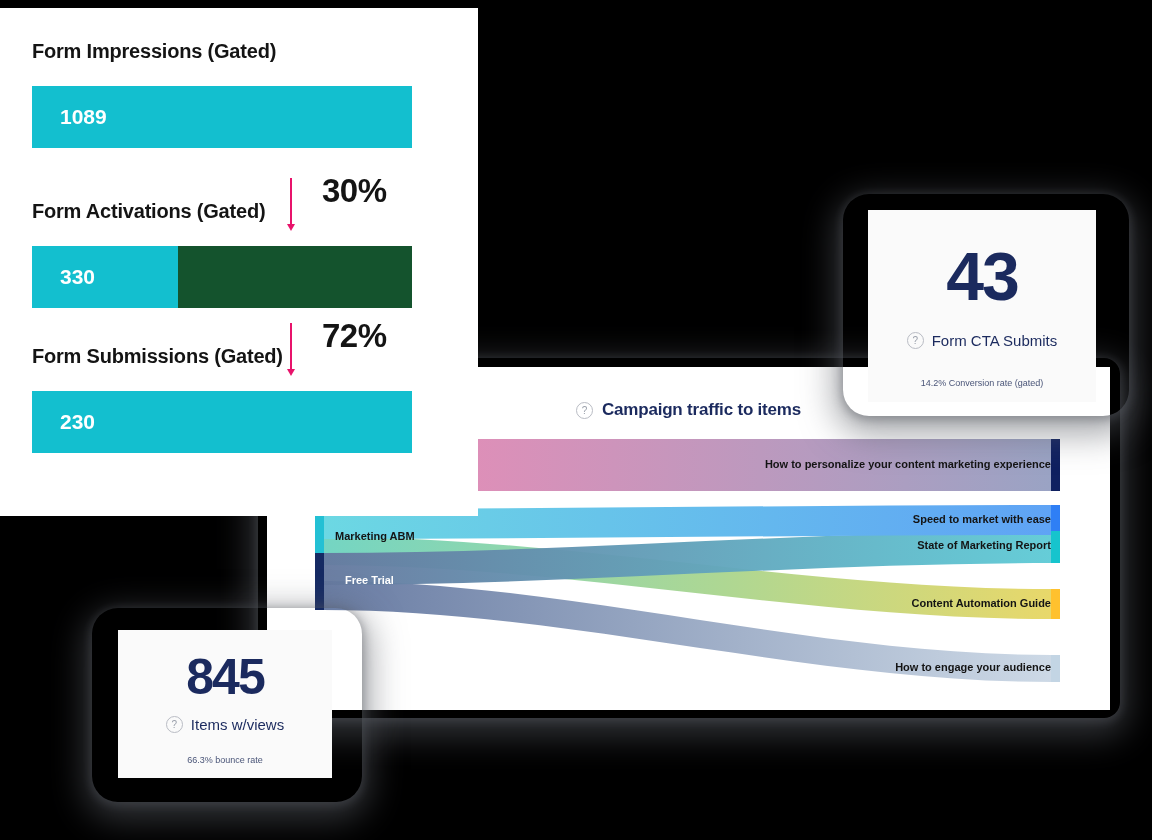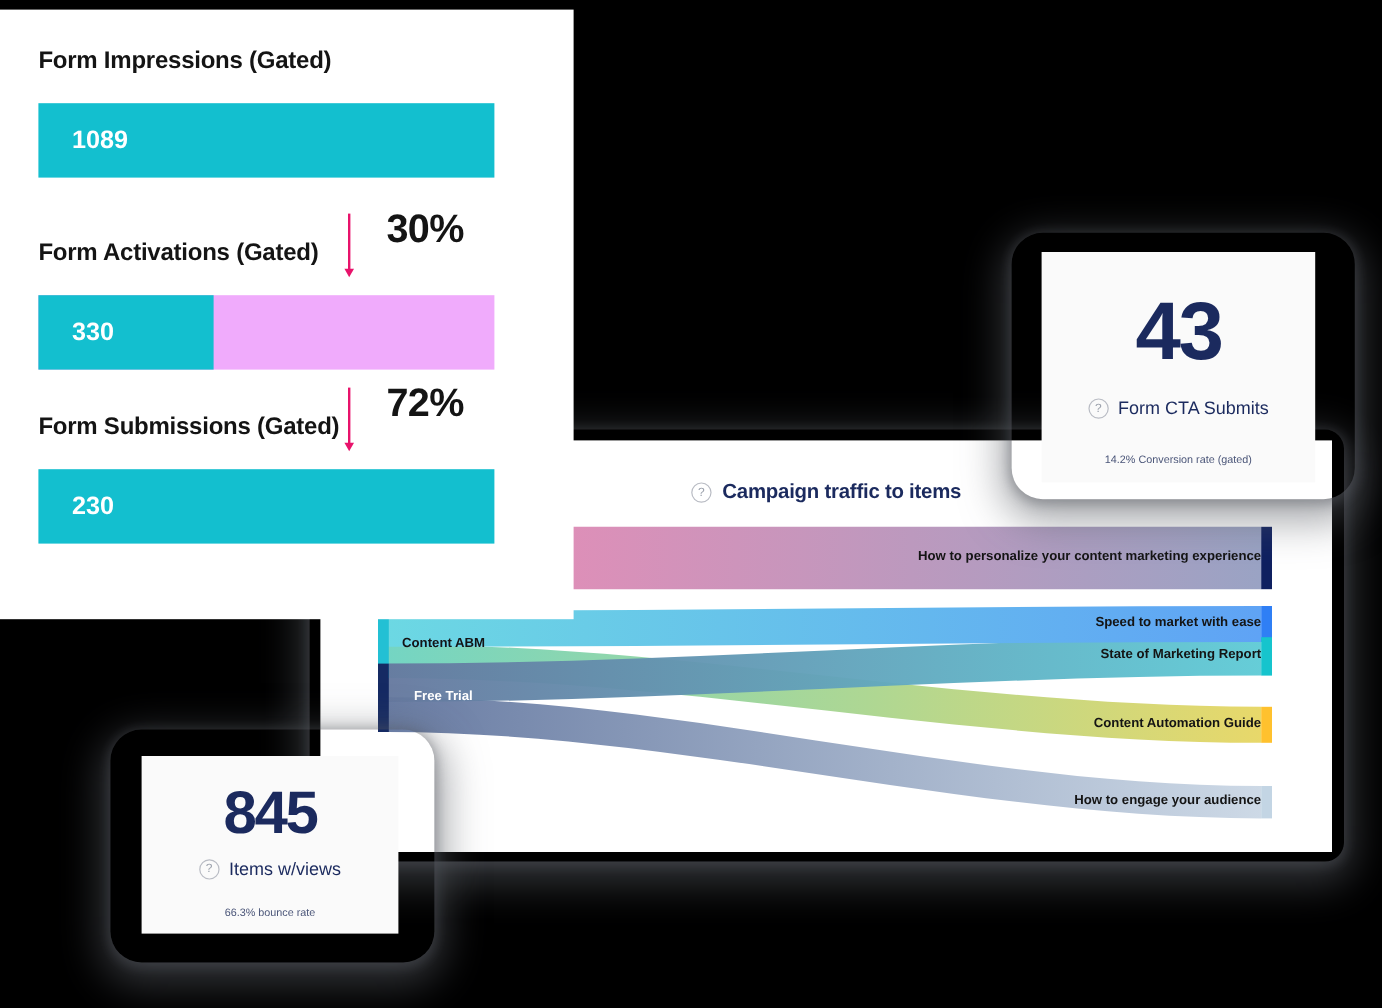--- a/index.html
+++ b/index.html
@@ -19,21 +19,21 @@
     overflow:hidden;
     z-index:10;
   }
   .funnel-label{
     position:absolute;left:32px;
     font-size:20px;font-weight:700;color:#141414;
     letter-spacing:-0.2px;white-space:nowrap;
   }
   .funnel-track{
     position:absolute;left:32px;width:380px;height:62px;
-    background:#f0abfc;
+    background:#14532d;
   }
   .funnel-track.plain{background:transparent;}
   .funnel-fill{
     position:absolute;left:0;top:0;height:100%;
     background:#13bfcf;
   }
   .funnel-value{
     position:absolute;left:28px;top:50%;transform:translateY(-50%);
     color:#ffffff;font-size:21px;font-weight:700;
   }
@@ -171,21 +171,21 @@
       <g>
         <rect x="784" y="72" width="9" height="52" fill="#0f2060"></rect>
         <rect x="784" y="138" width="9" height="30" fill="#2f7ff5"></rect>
         <rect x="784" y="164" width="9" height="32" fill="#16c4cd"></rect>
         <rect x="784" y="222" width="9" height="30" fill="#ffc12e"></rect>
         <rect x="784" y="288" width="9" height="27" fill="#c3d5e4"></rect>
       </g>
     </svg>
 
     <div class="sankey-node-label lbl-dark" style="left:76px;top:91px;">ABM 1:1</div>
-    <div class="sankey-node-label lbl-dark" style="left:68px;top:163px;">Content ABM</div>
+    <div class="sankey-node-label lbl-dark" style="left:68px;top:163px;">Marketing ABM</div>
     <div class="sankey-node-label lbl-light" style="left:78px;top:207px;">Free Trial</div>
 
     <div class="sankey-node-label lbl-dark" style="right:59px;top:91px;padding-left:16px;">How to personalize your content marketing experience</div>
     <div class="sankey-node-label lbl-dark" style="right:59px;top:146px;">Speed to market with ease</div>
     <div class="sankey-node-label lbl-dark" style="right:59px;top:172px;">State of Marketing Report</div>
     <div class="sankey-node-label lbl-dark" style="right:59px;top:230px;">Content Automation Guide</div>
     <div class="sankey-node-label lbl-dark" style="right:59px;top:294px;">How to engage your audience</div>
   </div>
 
   <div class="shadow-shell" id="kpi-shell-43"></div>

